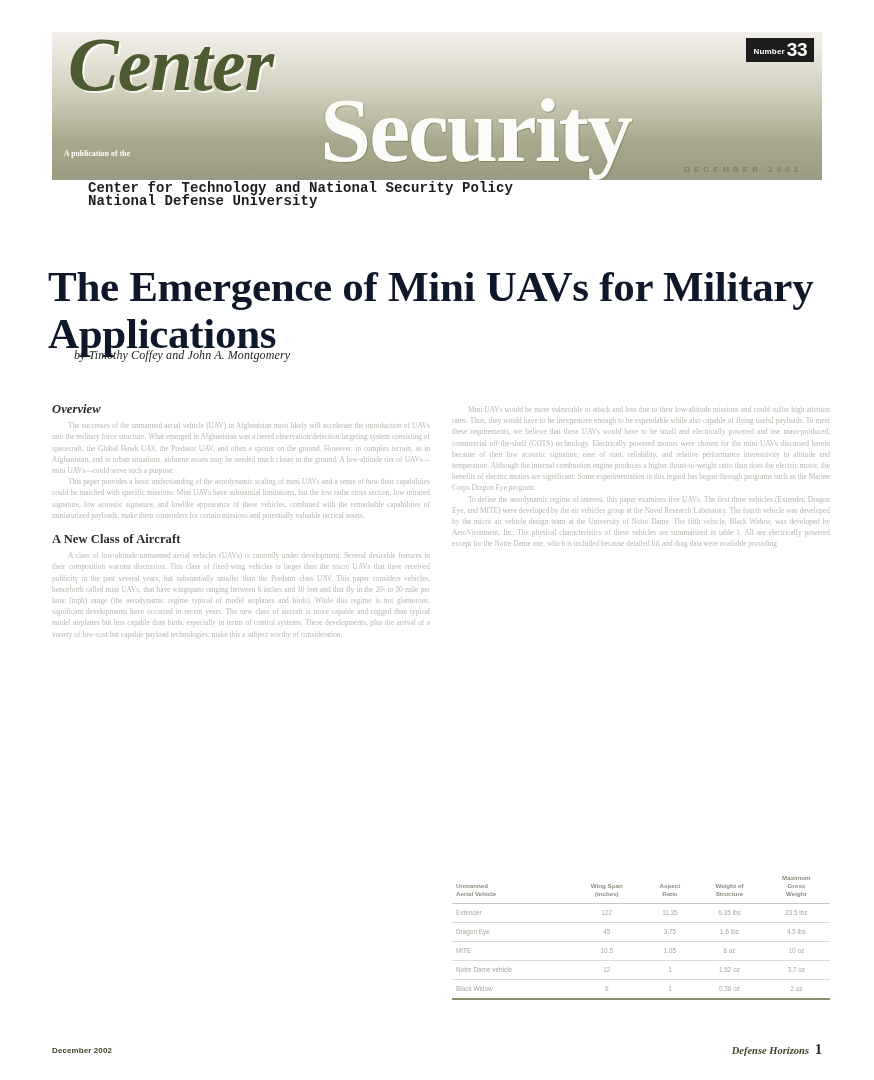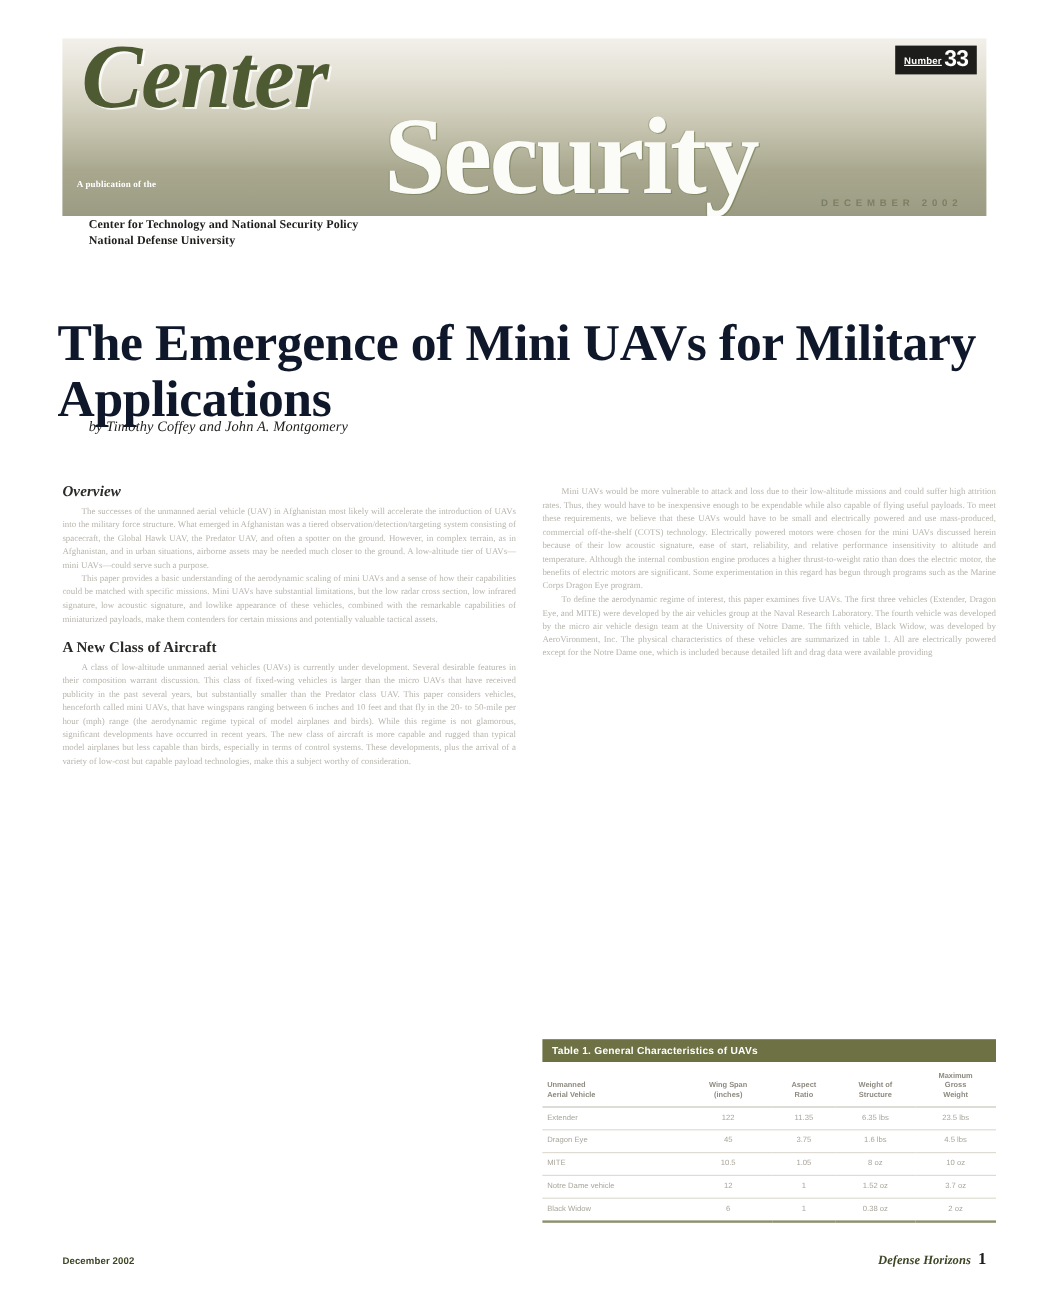--- a/index.html
+++ b/index.html
@@ -37,39 +37,39 @@
     line-height:1;
   }
   .mh-number{
     position:absolute;right:8px;top:6px;
     background:#1d1d1b;color:#ffffff;
     padding:2px 7px 3px 7px;
     font-family:"Liberation Sans", sans-serif;
     line-height:1;
     white-space:nowrap;
   }
-  .mh-number .lbl{font-size:8px;font-weight:700;letter-spacing:.2px;vertical-align:2px;text-decoration:underline;}
+  .mh-number .lbl{font-size:8px;font-weight:700;letter-spacing:.2px;vertical-align:2px;}
   .mh-number .val{font-size:19px;font-weight:700;letter-spacing:-.5px;margin-left:2px;}
   .mh-date{
     position:absolute;right:20px;bottom:6px;
     font-family:"Liberation Sans", sans-serif;
     font-size:8px;font-weight:700;letter-spacing:4px;
     color:#7b7f62;
   }
   .mh-pub{
     position:absolute;left:12px;bottom:22px;
     font-family:Liberation Serif, serif;
     font-size:7.5px;font-weight:700;letter-spacing:.15px;
     color:#ffffff;
   }
 
   .mh-affil{
-    position:absolute;left:74px;top:182px;width:600px;
-    font-family:Liberation Serif, serif;
-    font-size:10px;font-weight:700;line-height:12.5px;
+    position:absolute;left:88px;top:182px;width:600px;
+    font-family:Liberation Mono, monospace;
+    font-size:14px;font-weight:700;line-height:12.5px;
     color:#1d1d1b;
     letter-spacing:.1px;
   }
 
   
   .title{
     position:absolute;left:48px;top:234px;width:790px;
     font-family:"Liberation Serif", serif;
     font-weight:700;font-size:43px;line-height:47px;
     color:#0f172a;letter-spacing:-.3px;
@@ -181,21 +181,20 @@
   <h2 class="sec sans">A New Class of Aircraft</h2>
   <p>A class of low-altitude unmanned aerial vehicles (UAVs) is currently under development. Several desirable features in their composition warrant discussion. This class of fixed-wing vehicles is larger than the micro UAVs that have received publicity in the past several years, but substantially smaller than the Predator class UAV. This paper considers vehicles, henceforth called mini UAVs, that have wingspans ranging between 6 inches and 10 feet and that fly in the 20- to 50-mile per hour (mph) range (the aerodynamic regime typical of model airplanes and birds). While this regime is not glamorous, significant developments have occurred in recent years. The new class of aircraft is more capable and rugged than typical model airplanes but less capable than birds, especially in terms of control systems. These developments, plus the arrival of a variety of low-cost but capable payload technologies, make this a subject worthy of consideration.</p>
 </div>
 
 <div class="col col-right">
   <p>Mini UAVs would be more vulnerable to attack and loss due to their low-altitude missions and could suffer high attrition rates. Thus, they would have to be inexpensive enough to be expendable while also capable of flying useful payloads. To meet these requirements, we believe that these UAVs would have to be small and electrically powered and use mass-produced, commercial off-the-shelf (COTS) technology. Electrically powered motors were chosen for the mini UAVs discussed herein because of their low acoustic signature, ease of start, reliability, and relative performance insensitivity to altitude and temperature. Although the internal combustion engine produces a higher thrust-to-weight ratio than does the electric motor, the benefits of electric motors are significant. Some experimentation in this regard has begun through programs such as the Marine Corps Dragon Eye program.</p>
   <p>To define the aerodynamic regime of interest, this paper examines five UAVs. The first three vehicles (Extender, Dragon Eye, and MITE) were developed by the air vehicles group at the Naval Research Laboratory. The fourth vehicle was developed by the micro air vehicle design team at the University of Notre Dame. The fifth vehicle, Black Widow, was developed by AeroVironment, Inc. The physical characteristics of these vehicles are summarized in table 1. All are electrically powered except for the Notre Dame one, which is included because detailed lift and drag data were available providing</p>
 </div>
 
 <div class="table-wrap">
-  <div class="tbl-title">Table 1.  General Characteristics of UAVs</div>
   <table class="chars">
     <thead>
       <tr>
         <th><span>Unmanned</span><br><span>Aerial Vehicle</span></th>
         <th class="num"><span>Wing Span</span><br><span>(inches)</span></th>
         <th class="num"><span>Aspect</span><br><span>Ratio</span></th>
         <th class="num"><span>Weight of</span><br><span>Structure</span></th>
         <th class="num"><span>Maximum</span><br><span>Gross</span><br><span>Weight</span></th>
       </tr>
     </thead>

